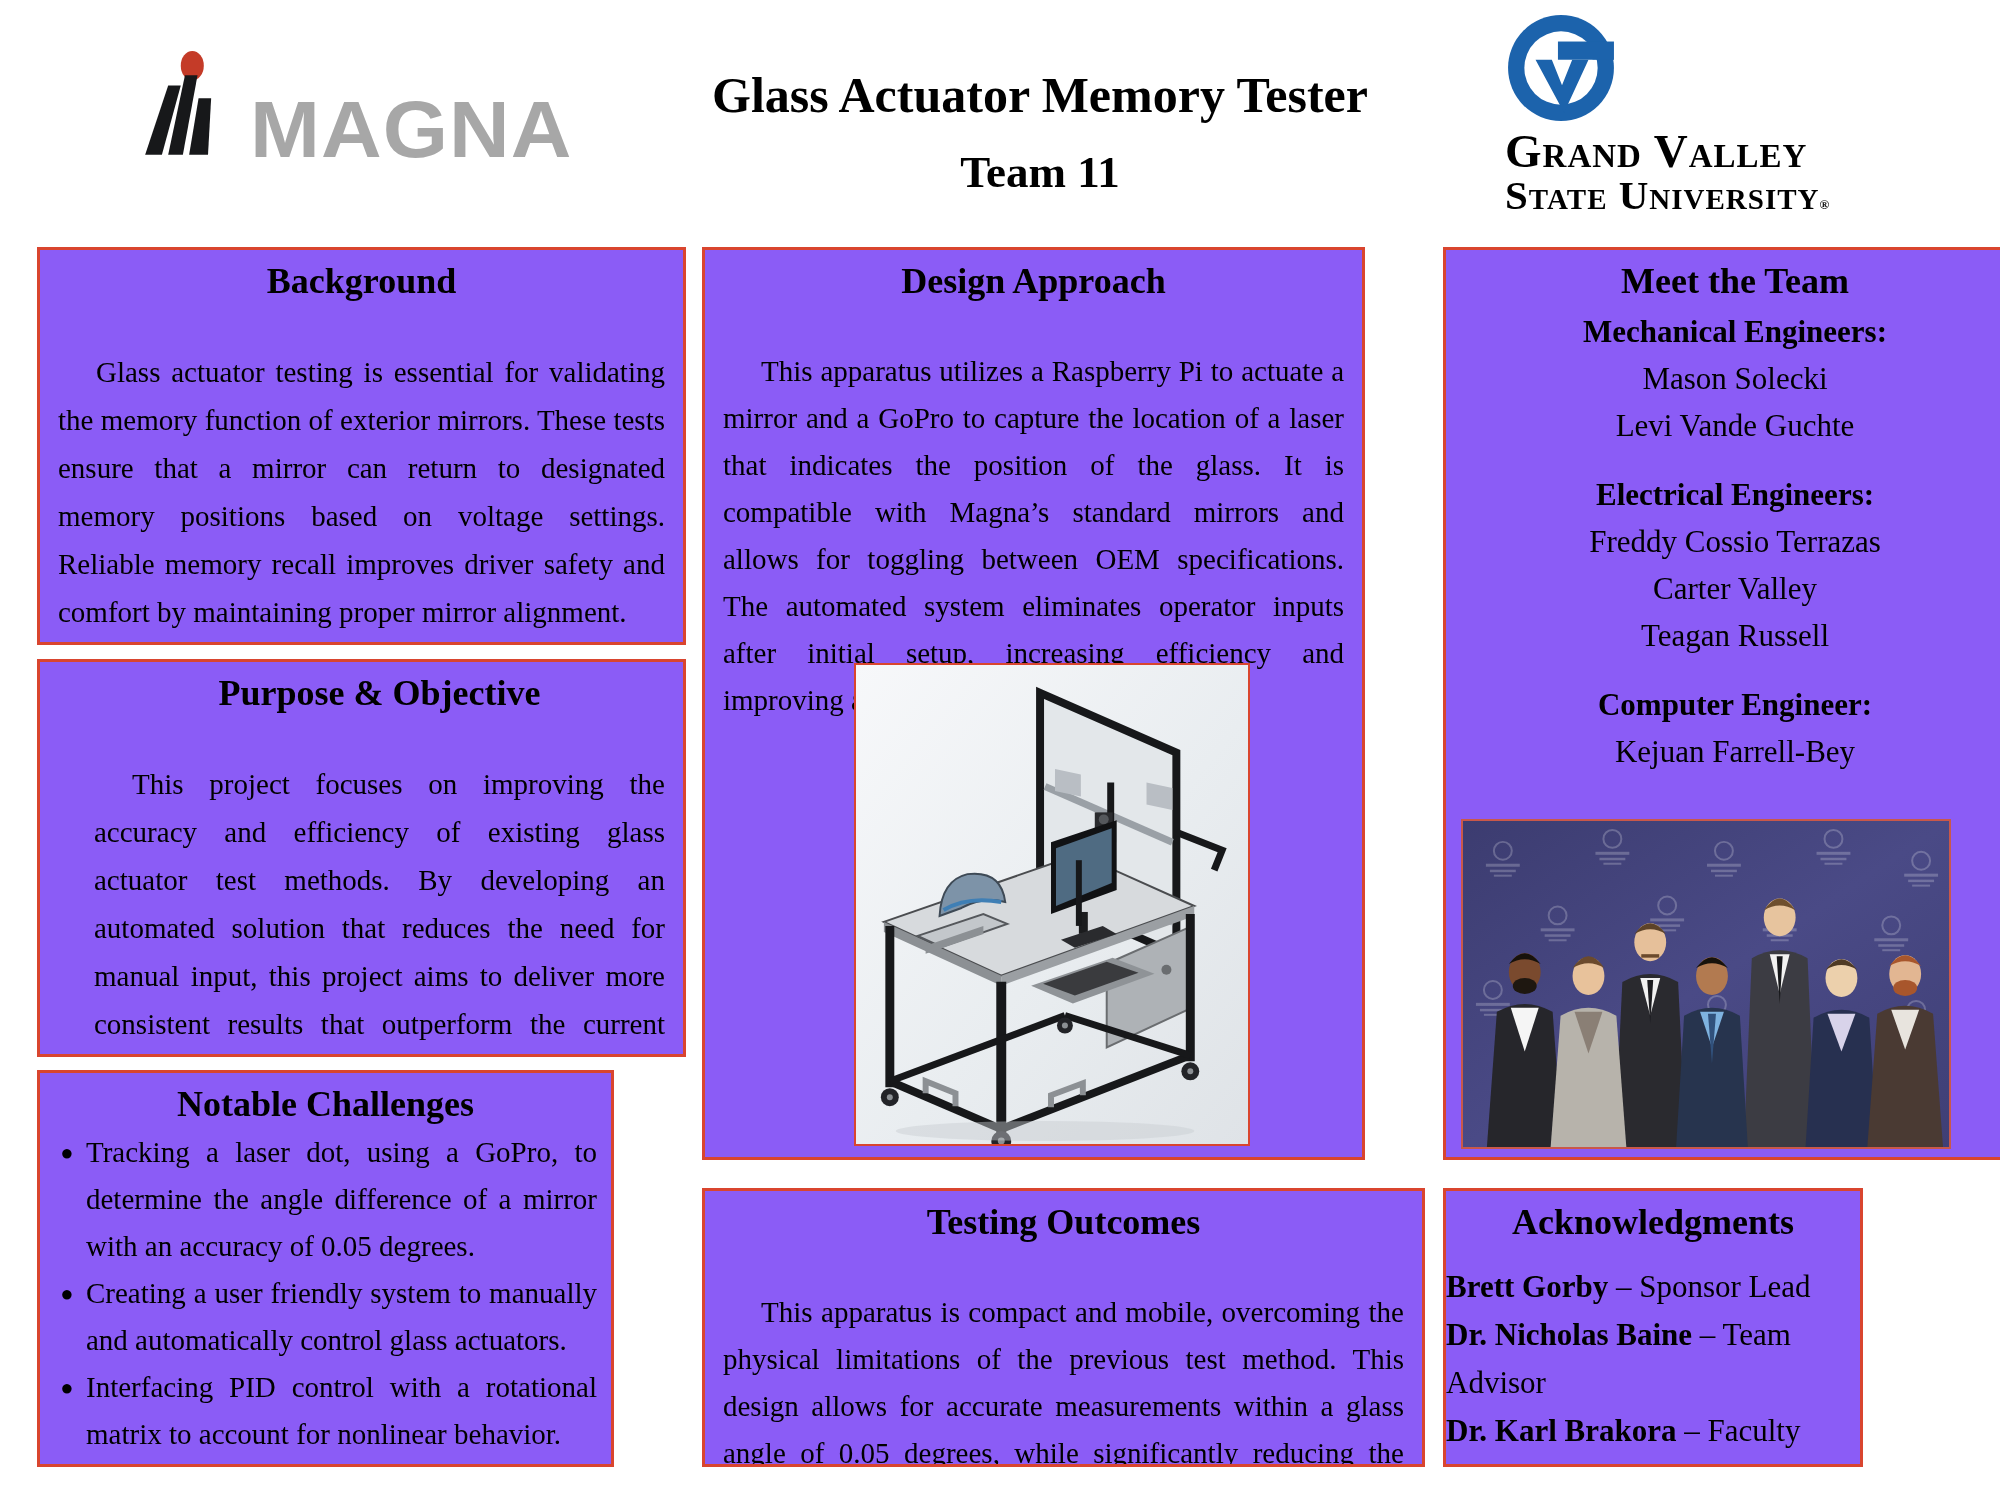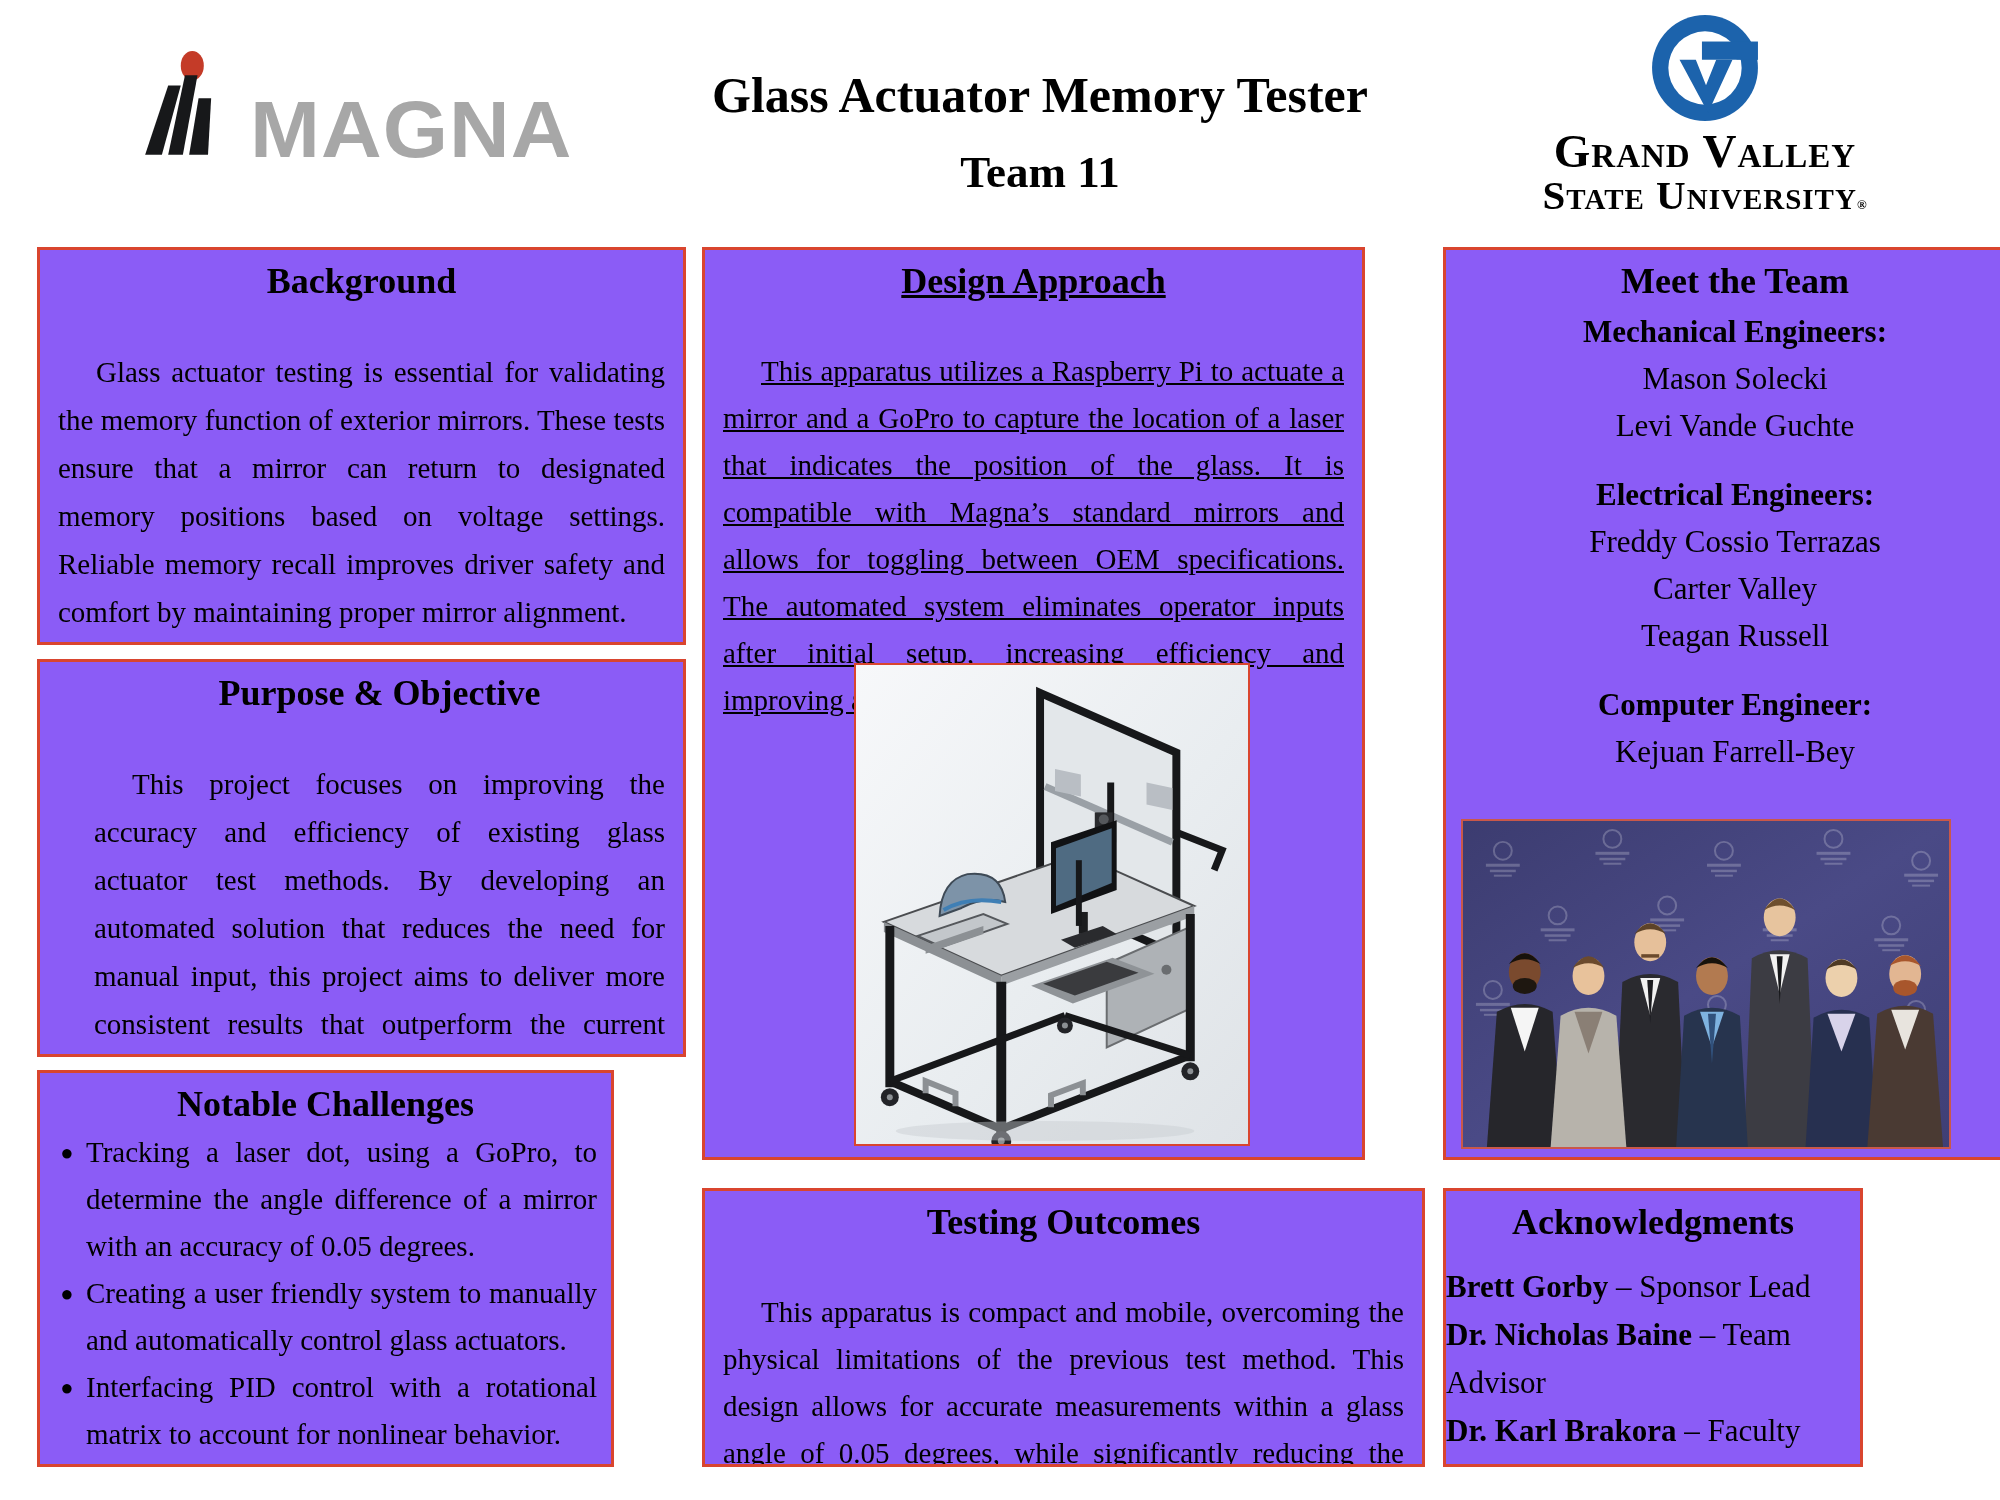--- a/index.html
+++ b/index.html
@@ -11,30 +11,30 @@
   #magna-logo { position:absolute; left:138px; top:50px; display:flex; align-items:flex-end; }
   #magna-word {
     font-family:"Liberation Sans","DejaVu Sans",sans-serif; font-weight:bold;
     font-size:84px; line-height:0.85; color:#a7a7a7; letter-spacing:1px;
     transform:scaleY(.95); transform-origin:bottom left; margin-left:16px;
   }
   #main-title { position:absolute; left:620px; top:66px; width:840px; text-align:center;
     font-size:50px; font-weight:bold; }
   #team-title { position:absolute; left:620px; top:146px; width:840px; text-align:center;
     font-size:45px; font-weight:bold; }
-  #gvsu-logo { position:absolute; left:1505px; top:12px; width:400px; text-align:center; }
+  #gvsu-logo { position:absolute; left:1505px; top:12px; width:400px; text-align:left; }
   #gvsu-line1 { font-variant:small-caps; font-weight:600; font-size:47px; line-height:46px; letter-spacing:1px; }
   #gvsu-line2 { font-variant:small-caps; font-weight:600; font-size:41px; line-height:42px; letter-spacing:1px; }
   .reg-mark { font-size:13px; vertical-align:baseline; }
   
   .box { position:absolute; background:#8b5cf6; border:3px solid #d9452f; box-sizing:border-box; overflow:hidden; }
   #box-background { left:37px;  top:247px;  width:649px; height:398px; }
   #box-purpose    { left:37px;  top:659px;  width:649px; height:398px;padding-left:36px; }
   #box-challenges { left:37px;  top:1070px; width:577px; height:397px; }
-  #box-design     { left:702px; top:247px;  width:663px; height:913px;text-decoration:underline; }
+  #box-design     { left:702px; top:247px;  width:663px; height:913px; }
   #box-outcomes   { left:702px; top:1188px; width:723px; height:279px; }
   #box-team       { left:1443px;top:247px;  width:584px; height:913px; }
   #box-ack        { left:1443px;top:1188px; width:420px; height:279px; }
   .h { font-weight:bold; text-align:center; font-size:36px; line-height:46px; margin:8px 0 2px; }
   .body-text { font-size:29px; line-height:48px; text-align:justify; padding:0 18px; text-indent:38px;margin-top:44px; }
   #box-outcomes .body-text, #box-design .body-text { line-height:47px; }
   .bullet-row { display:flex; padding:0 14px 0 8px; }
   .bullet-mark { flex:none; width:38px; font-size:22px; line-height:47px; text-align:center; }
   .bullet-text { flex:1; font-size:29px; line-height:47px; text-align:justify; }
   

